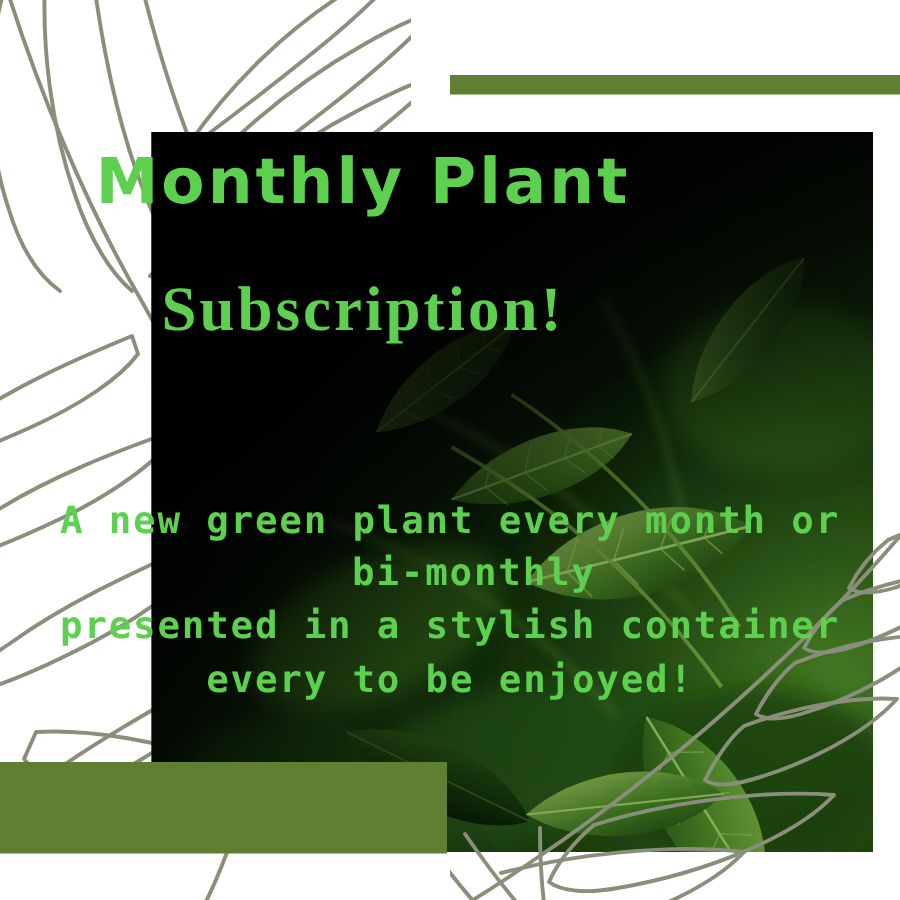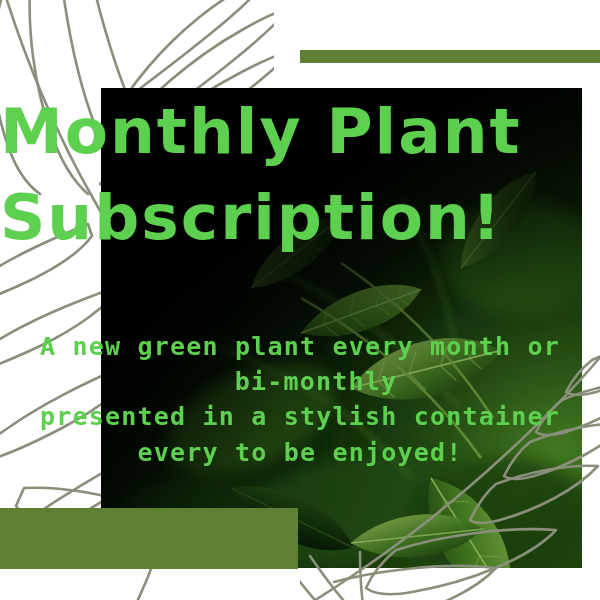--- a/index.html
+++ b/index.html
@@ -95,27 +95,27 @@
   .text-layer > * { pointer-events: auto; }
 
   .headline {
     position: absolute;
     left: 0;
     width: 484px;
     text-align: center;
     color: #5ed04f;
     font-family: "DejaVu Sans", sans-serif;
     font-weight: bold;
-    font-size: 63px;
+    font-size: 42px;
     line-height: 1.0;
     letter-spacing: 2px;
     white-space: nowrap;
   }
   .headline-1 { top: 100px; }
-  .headline-2 { top: 186px; }
+  .headline-2 { top: 186px; font-family: Liberation Serif, serif; }
 
   .body-line {
     position: absolute;
     left: 0;
     width: 600px;
     text-align: center;
     color: #5ed04f;
     font-family: "DejaVu Sans Mono", monospace;
     font-weight: bold;
     font-size: 25px;

